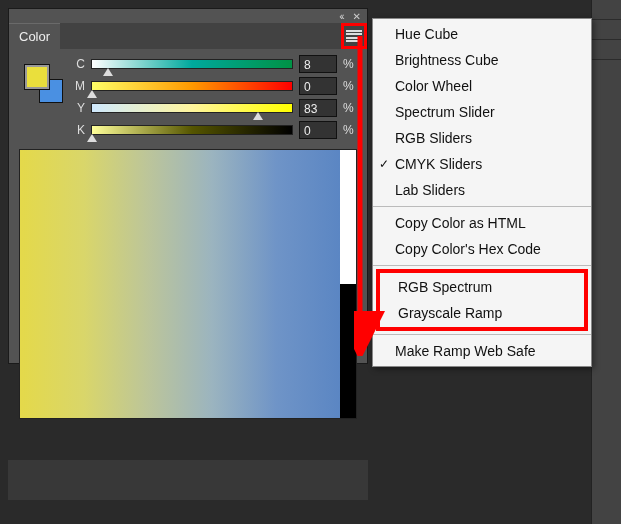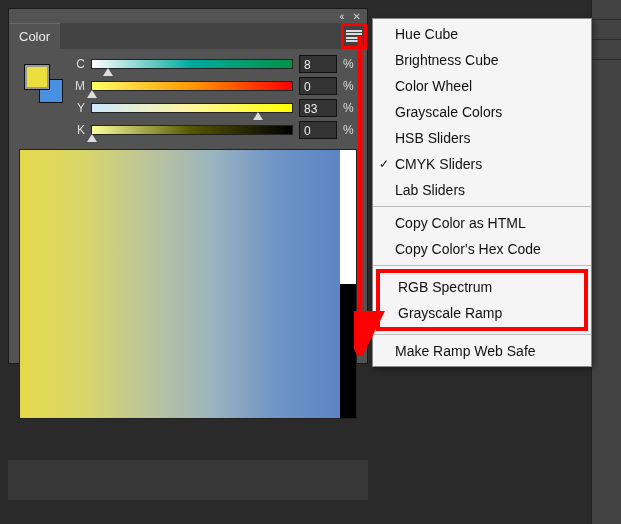--- a/index.html
+++ b/index.html
@@ -161,22 +161,22 @@
     </div>
   </div>
 </div>
 
 <div class="dark-strip"></div>
 
 <div class="menu" id="menu">
     <div class="menu-item">Hue Cube</div>
     <div class="menu-item">Brightness Cube</div>
     <div class="menu-item">Color Wheel</div>
-    <div class="menu-item">Grayscale Colors</div>
-    <div class="menu-item">HSB Sliders</div>
+    <div class="menu-item">Spectrum Slider</div>
+    <div class="menu-item">RGB Sliders</div>
     <div class="menu-item checked">CMYK Sliders</div>
     <div class="menu-item">Lab Sliders</div>
     <div class="menu-sep"></div>
     <div class="menu-item">Copy Color as HTML</div>
     <div class="menu-item">Copy Color's Hex Code</div>
     <div class="menu-sep"></div>
     <div class="menu-group-highlight">
       <div class="menu-item">RGB Spectrum</div>
       <div class="menu-item">Grayscale Ramp</div>
     </div>

